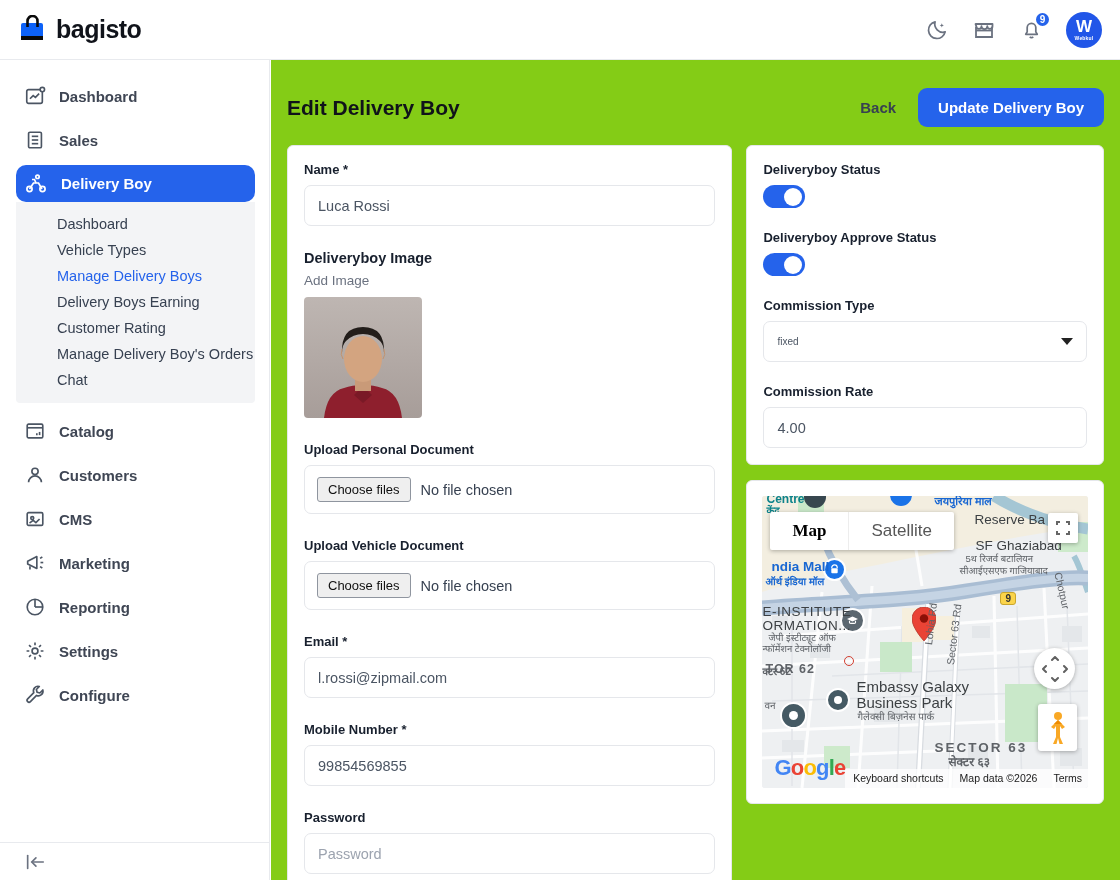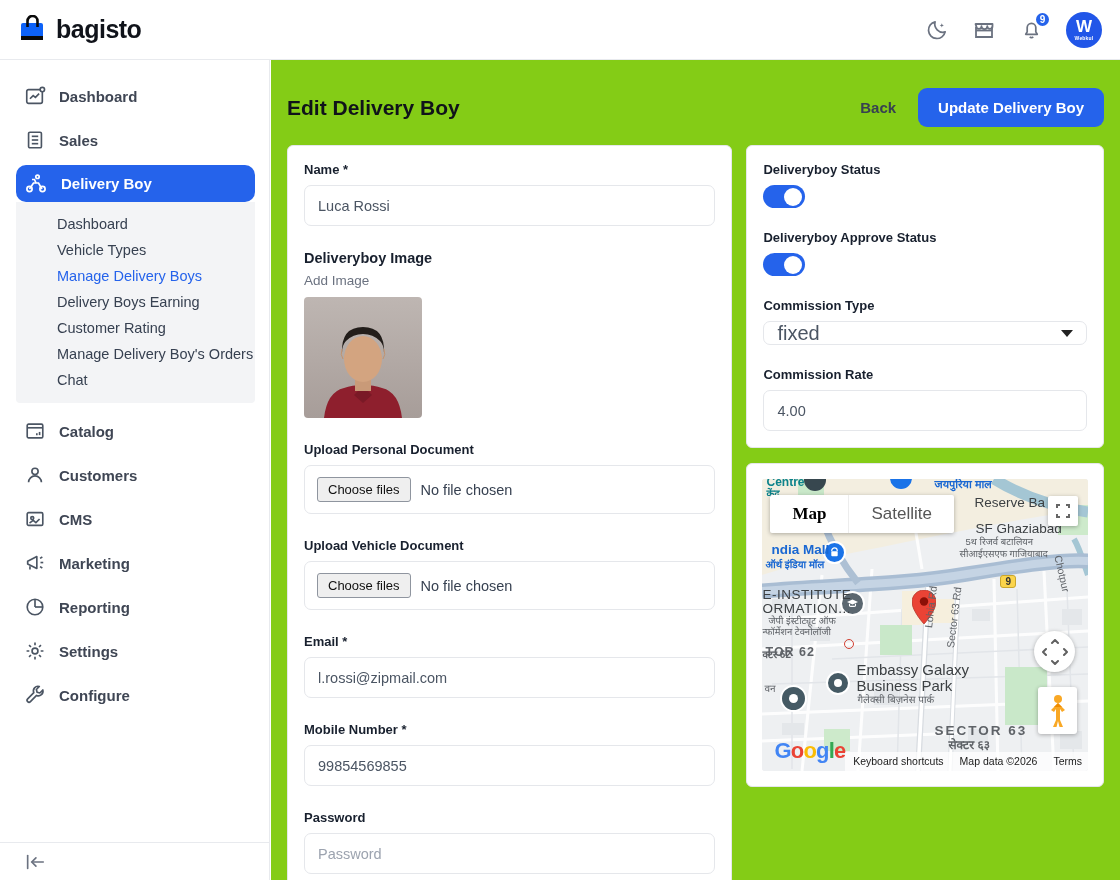--- a/index.html
+++ b/index.html
@@ -71,22 +71,22 @@
   .filebox { border:1px solid #e5e7eb; border-radius:7px; padding:11px 12px; display:flex;
     align-items:center; gap:10px; cursor:pointer; }
   .filebtn { background:#efefef; border:1px solid #8f959f; border-radius:3px; font-size:13px;
     color:#111; padding:4px 10px; white-space:nowrap; }
   .filestatus { font-size:14.5px; color:#374151; }
 
   .toggle { width:42px; height:23px; border-radius:12px; background:#2563eb; position:relative;
     cursor:pointer; }
   .toggle .knob { position:absolute; top:2.5px; right:3px; width:18px; height:18px; background:#fff;
     border-radius:50%; }
-  .select { width:100%; height:24px; border:1px solid #e5e7eb; border-radius:7px; padding:0 13px;
-    display:flex; align-items:center; font-size:20px; color:#4b5563; cursor:pointer; }
+  .select { width:100%; height:41px; border:1px solid #e5e7eb; border-radius:7px; padding:0 13px;
+    display:flex; align-items:center; font-size:10px; color:#4b5563; cursor:pointer; }
   .select .caret { margin-left:auto; width:0; height:0; border-left:6px solid transparent;
     border-right:6px solid transparent; border-top:7px solid #222; }
 
   
   .map-card { padding:15px; }
   .map { position:relative; width:100%; height:292px; overflow:hidden; border-radius:3px;
     background:#eef0f2; }
   .map svg.base { position:absolute; inset:0; }
   .mlabel { position:absolute; white-space:nowrap; line-height:1.15; pointer-events:none; }
   .m-blue { color:#1967d2; font-weight:700; }

